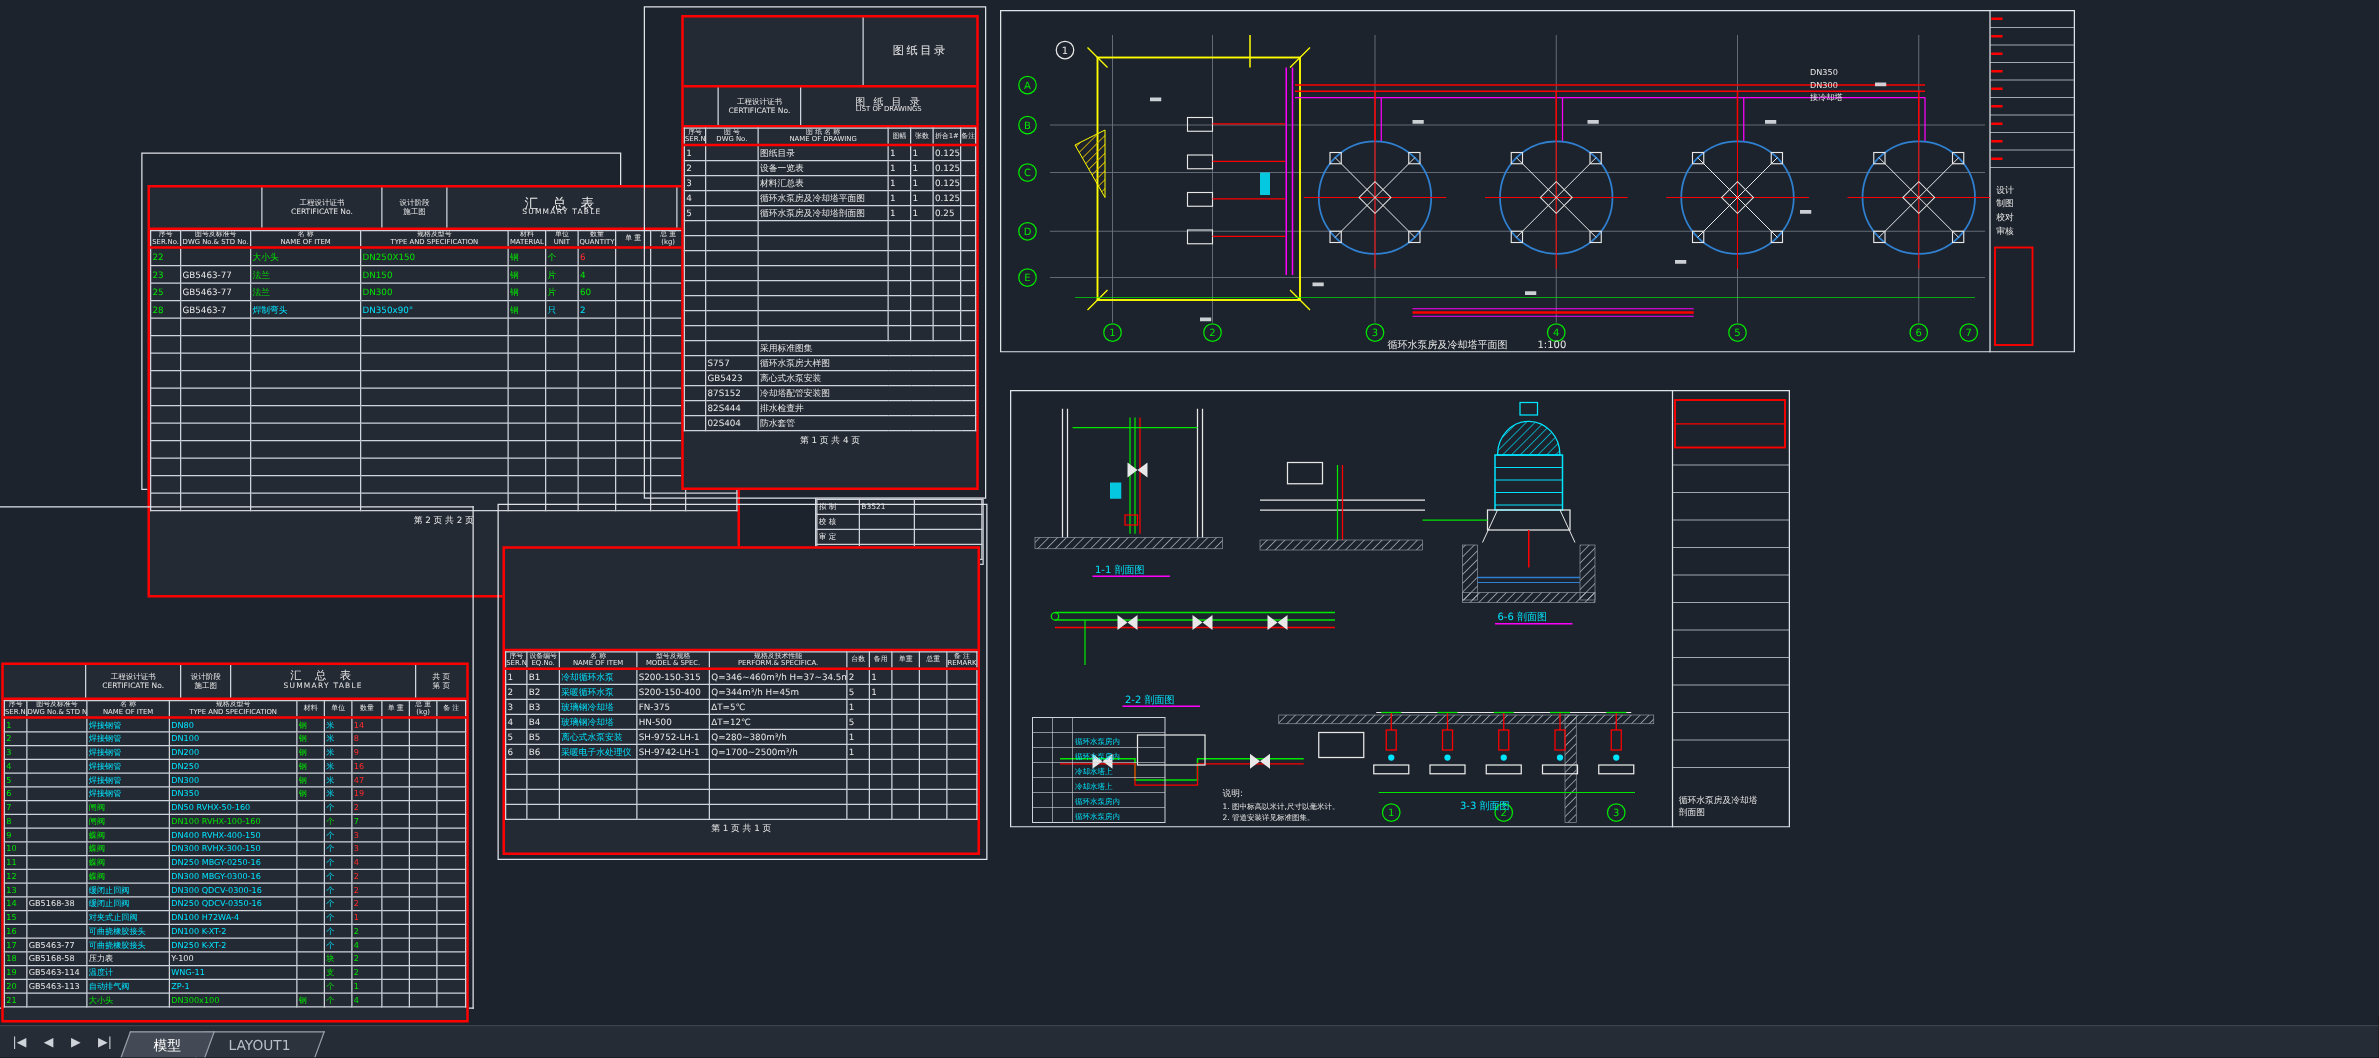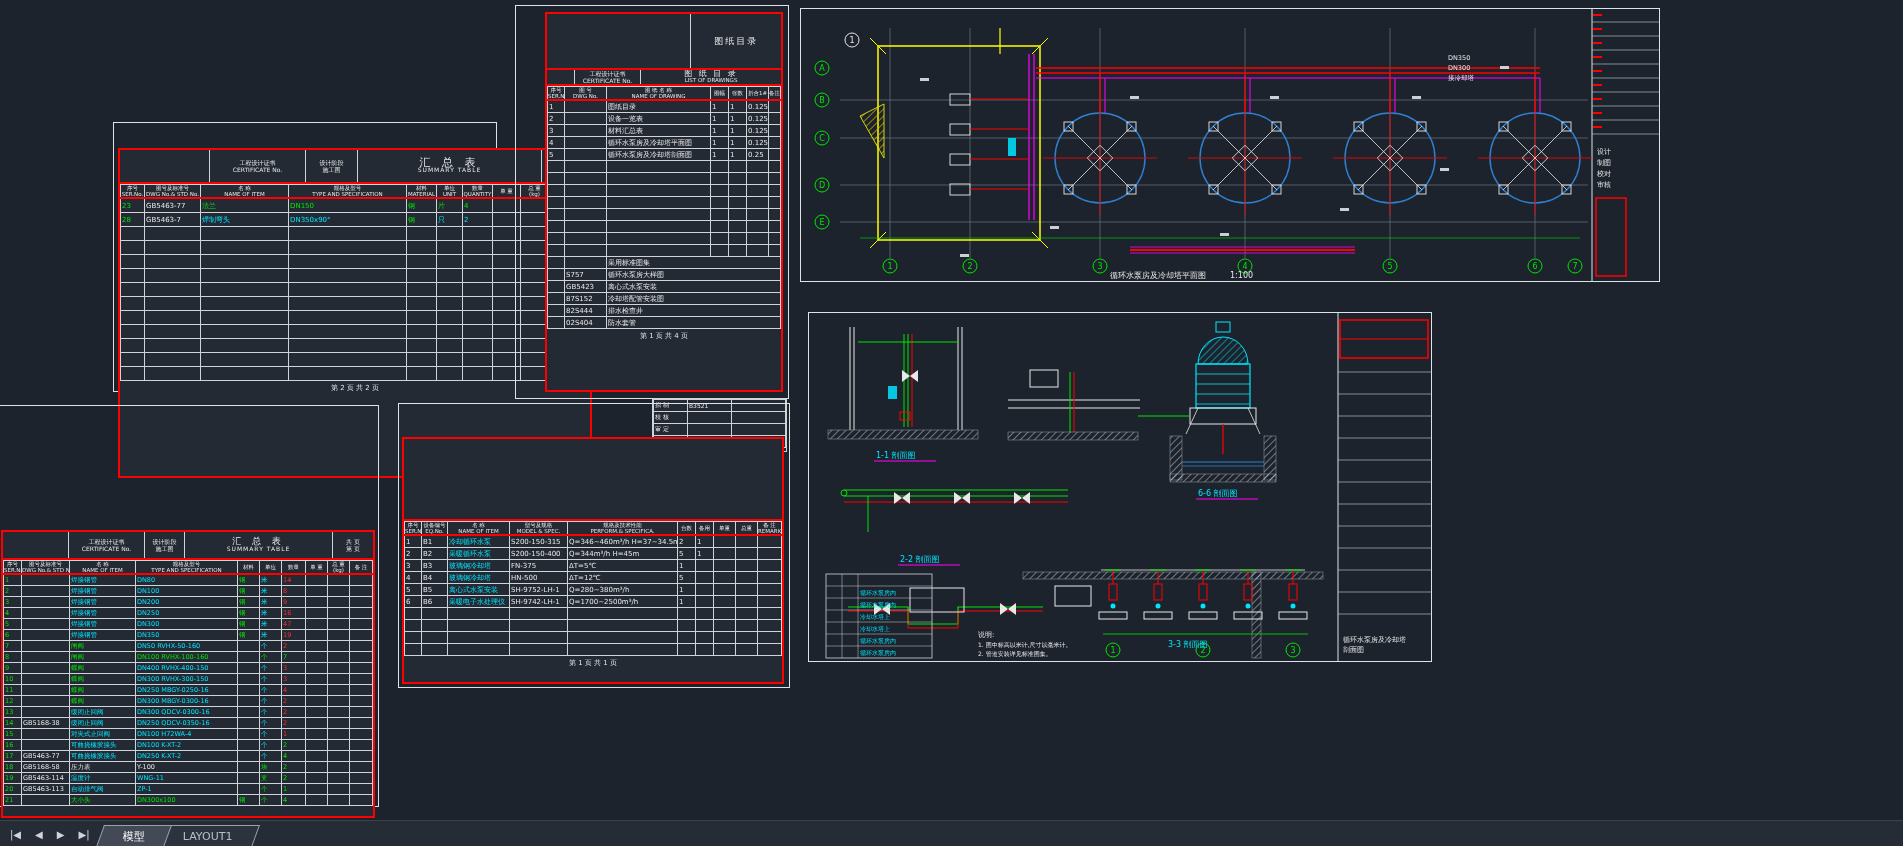--- a/index.html
+++ b/index.html
@@ -86,32 +86,56 @@
         <th><span>材料</span><br><span>MATERIAL</span></th>
         <th><span>单位</span><br><span>UNIT</span></th>
         <th><span>数量</span><br><span>QUANTITY</span></th>
         <th><span>单 重</span></th>
         <th><span>总 重</span><br><span>(kg)</span></th>
         <th><span>备  注</span><br><span>REMARKS</span></th>
       </tr>
         </thead>
       <tbody>
           <tr>
+            <td class="c-g">22</td>
+            <td></td>
+            <td class="c-g">大小头</td>
+            <td class="c-g">DN250X150</td>
+            <td class="c-g">钢</td>
+            <td class="c-g">个</td>
+            <td class="c-r">6</td>
+            <td></td>
+            <td></td>
+            <td></td>
+          </tr>
+          <tr>
             <td class="c-g">23</td>
             <td>GB5463-77</td>
             <td class="c-g">法兰</td>
             <td class="c-g">DN150</td>
             <td class="c-g">钢</td>
             <td class="c-g">片</td>
             <td class="c-g">4</td>
             <td></td>
             <td></td>
             <td></td>
           </tr>
           <tr>
+            <td class="c-g">25</td>
+            <td>GB5463-77</td>
+            <td class="c-g">法兰</td>
+            <td class="c-g">DN300</td>
+            <td class="c-g">钢</td>
+            <td class="c-g">片</td>
+            <td class="c-g">60</td>
+            <td></td>
+            <td></td>
+            <td></td>
+          </tr>
+          <tr>
             <td class="c-g">28</td>
             <td>GB5463-7</td>
             <td class="c-c">焊制弯头</td>
             <td class="c-c">DN350x90°</td>
             <td class="c-g">钢</td>
             <td class="c-c">只</td>
             <td class="c-c">2</td>
             <td></td>
             <td></td>
             <td></td>
@@ -252,21 +276,21 @@
     </table>
     <div class="foot">第 2 页   共 2 页</div>
   </div>
 
   <div class="frame" style="left:515px;top:5px;width:272px;height:392px;"></div>
   <div class="tblwrap" style="left:545px;top:12px;width:238px;height:380px;">
     <div class="band" style="height:56px;">
       <div class="bx" style="flex:1.6;"></div>
       <div class="bx" style="flex:1;font-size:9px;letter-spacing:2px;">图纸目录</div>
     </div>
-    <div class="band" style="height:16px;">
+    <div class="band" style="height:32px;">
       <div class="bx" style="width:28px;"></div>
       <div class="bx" style="width:66px;">
           <span>工程设计证书</span>
           <span>CERTIFICATE No.</span>
         </div>
       <div class="bx" style="flex:1;font-size:8px;letter-spacing:2px;">
           <span>图 纸 目 录</span>
           <small style="font-size:5.5px;letter-spacing:0;">LIST OF DRAWINGS</small>
         </div>
     </div>

